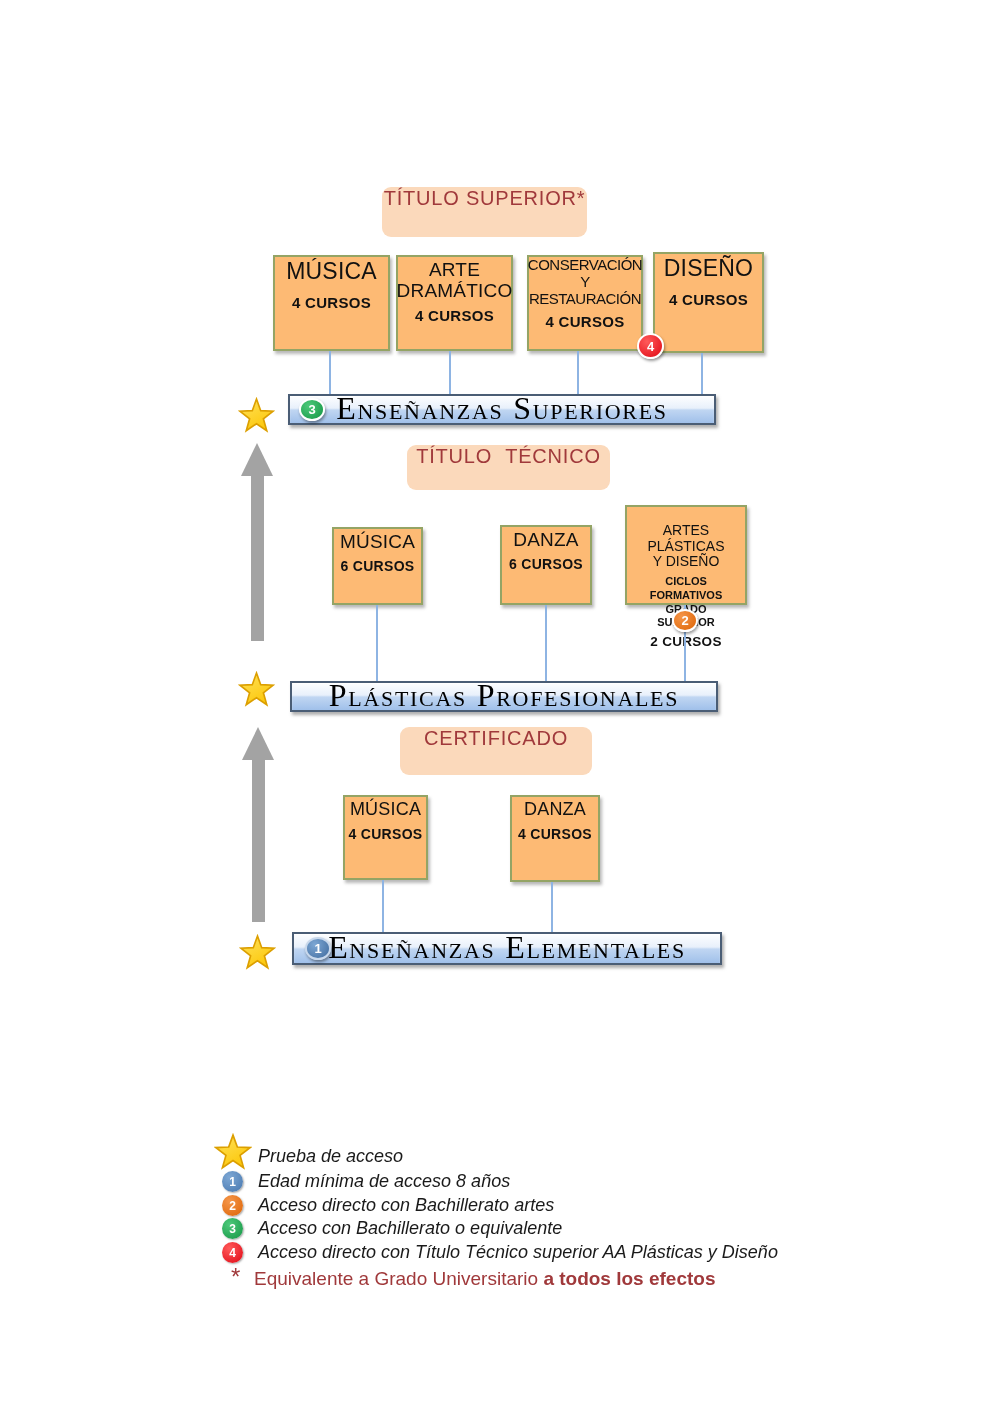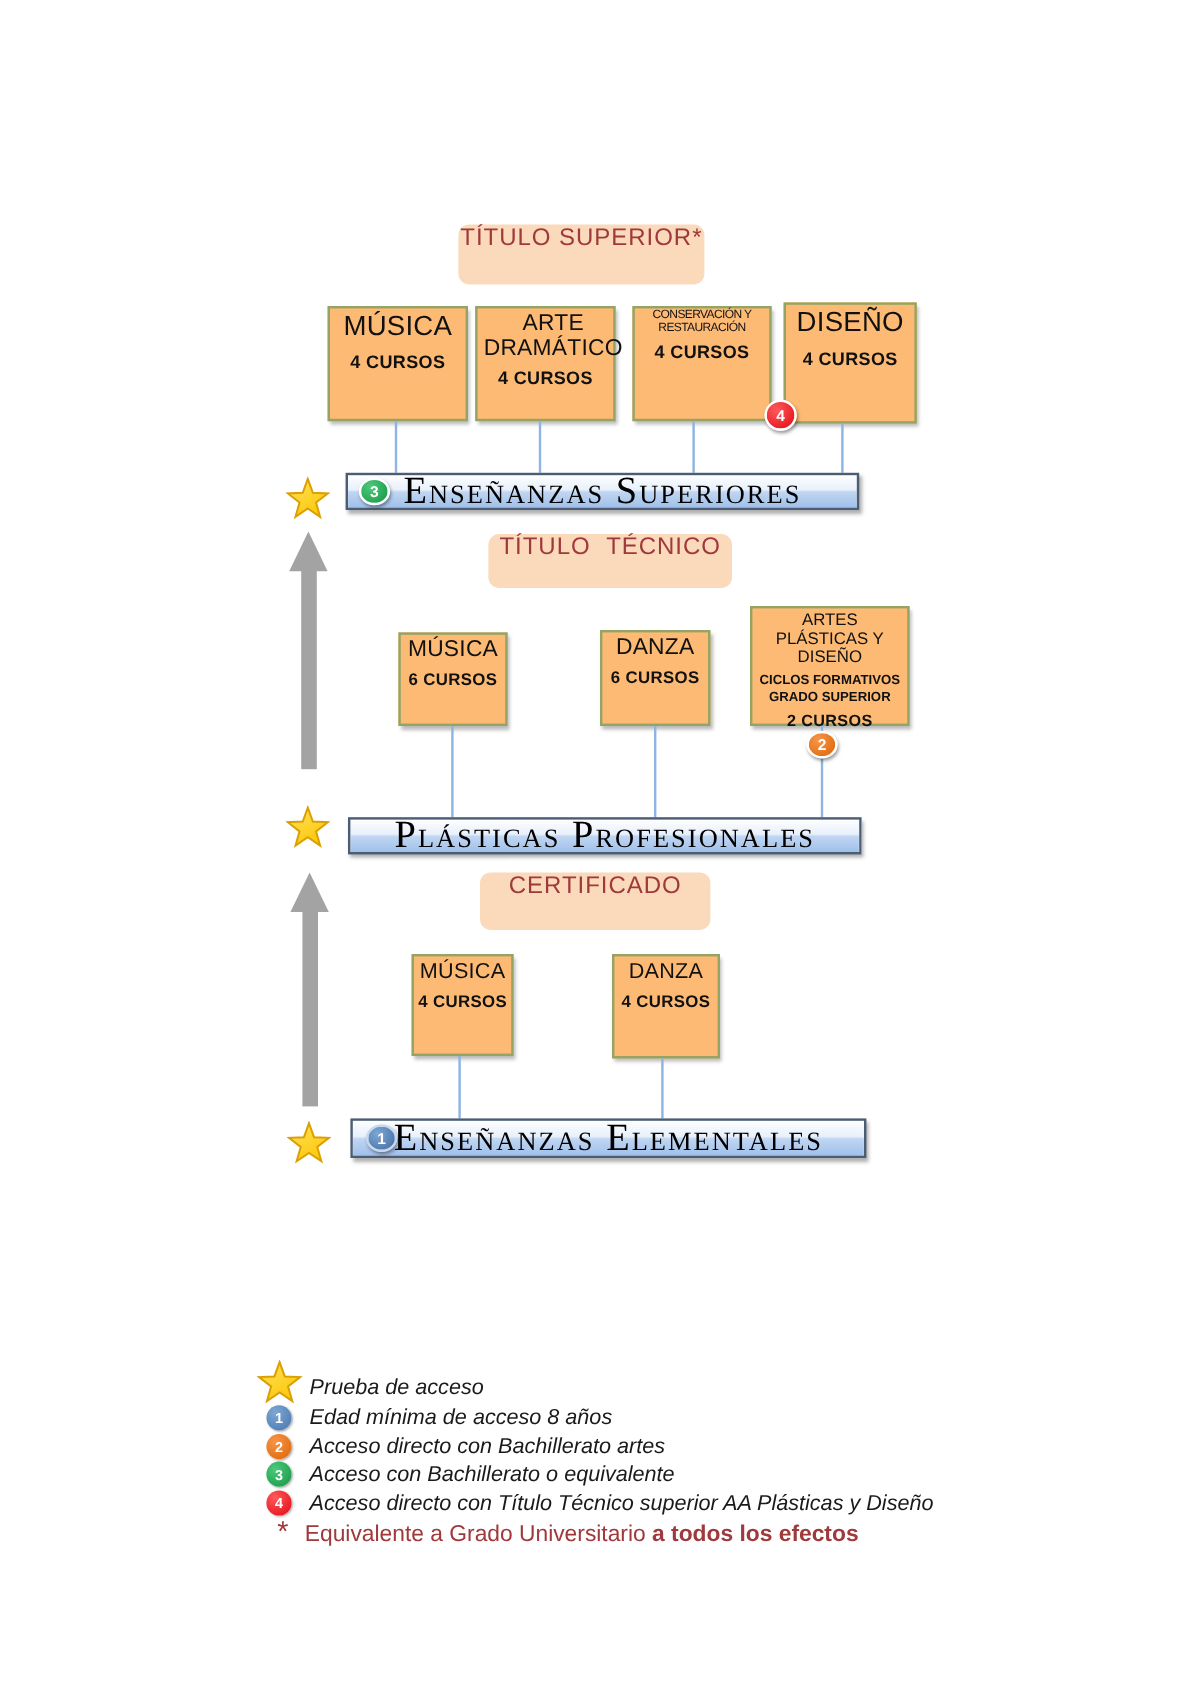--- a/index.html
+++ b/index.html
@@ -24,25 +24,25 @@
 
 <div class="peach" style="left:382px;top:187px;width:205px;height:50px;">
   <span>TÍTULO SUPERIOR*</span>
 </div>
 
 <div class="gbox" style="left:273px;top:255px;width:117px;height:96px;">
   <div class="t">MÚSICA</div>
   <div class="c">4 CURSOS</div>
 </div>
 <div class="gbox" style="left:396px;top:255px;width:117px;height:96px;">
-  <div class="t" style="font-size:19px;padding-left:13px;">ARTE DRAMÁTICO</div>
+  <div class="t" style="font-size:19px;">ARTE DRAMÁTICO</div>
   <div class="c" style="margin-top:5px;">4 CURSOS</div>
 </div>
 <div class="gbox" style="left:527px;top:255px;width:116px;height:96px;padding:0;">
-  <div class="t" style="font-size:10px;font-weight:normal;letter-spacing:-0.5px;">CONSERVACIÓN Y RESTAURACIÓN</div>
+  <div class="t" style="font-size:15px;font-weight:normal;letter-spacing:-0.5px;">CONSERVACIÓN Y RESTAURACIÓN</div>
   <div class="c" style="margin-top:6px;">4 CURSOS</div>
 </div>
 <div class="gbox" style="left:653px;top:252px;width:111px;height:101px;">
   <div class="t">DISEÑO</div>
   <div class="c">4 CURSOS</div>
 </div>
 <div class="badge" style="left:637px;top:333px;width:27px;height:26px;background:radial-gradient(circle at 35% 30%,#ff5a5a,#e00714);">4</div>
 
 <div class="conn" style="left:329px;top:351px;height:43px;"></div>
 <div class="conn" style="left:449px;top:351px;height:43px;"></div>
@@ -72,21 +72,21 @@
 </div>
 
 <div class="gbox" style="left:332px;top:527px;width:91px;height:78px;">
   <div class="t" style="font-size:19px;">MÚSICA</div>
   <div class="c" style="margin-top:6px;font-size:14px;">6 CURSOS</div>
 </div>
 <div class="gbox" style="left:500px;top:525px;width:92px;height:80px;">
   <div class="t" style="font-size:19px;">DANZA</div>
   <div class="c" style="margin-top:6px;font-size:14px;">6 CURSOS</div>
 </div>
-<div class="gbox" style="left:625px;top:505px;width:133px;height:100px;padding:2px;">
+<div class="gbox" style="left:625px;top:505px;width:122px;height:100px;padding:16px;">
   <div class="t" style="font-size:14px;letter-spacing:0;">ARTES PLÁSTICAS Y DISEÑO</div>
   <div class="c" style="margin-top:5px;font-size:11px;line-height:1.25;letter-spacing:0;">CICLOS FORMATIVOS GRADO SUPERIOR</div>
   <div class="c" style="margin-top:4px;font-size:13.5px;">2 CURSOS</div>
 </div>
 
 <div class="conn" style="left:376px;top:605px;height:76px;"></div>
 <div class="conn" style="left:545px;top:605px;height:76px;"></div>
 <div class="conn" style="left:684px;top:605px;height:76px;"></div>
 <div class="badge" style="left:672px;top:609px;width:26px;height:23px;background:radial-gradient(circle at 35% 30%,#f5964a,#dd6303);">2</div>
 

